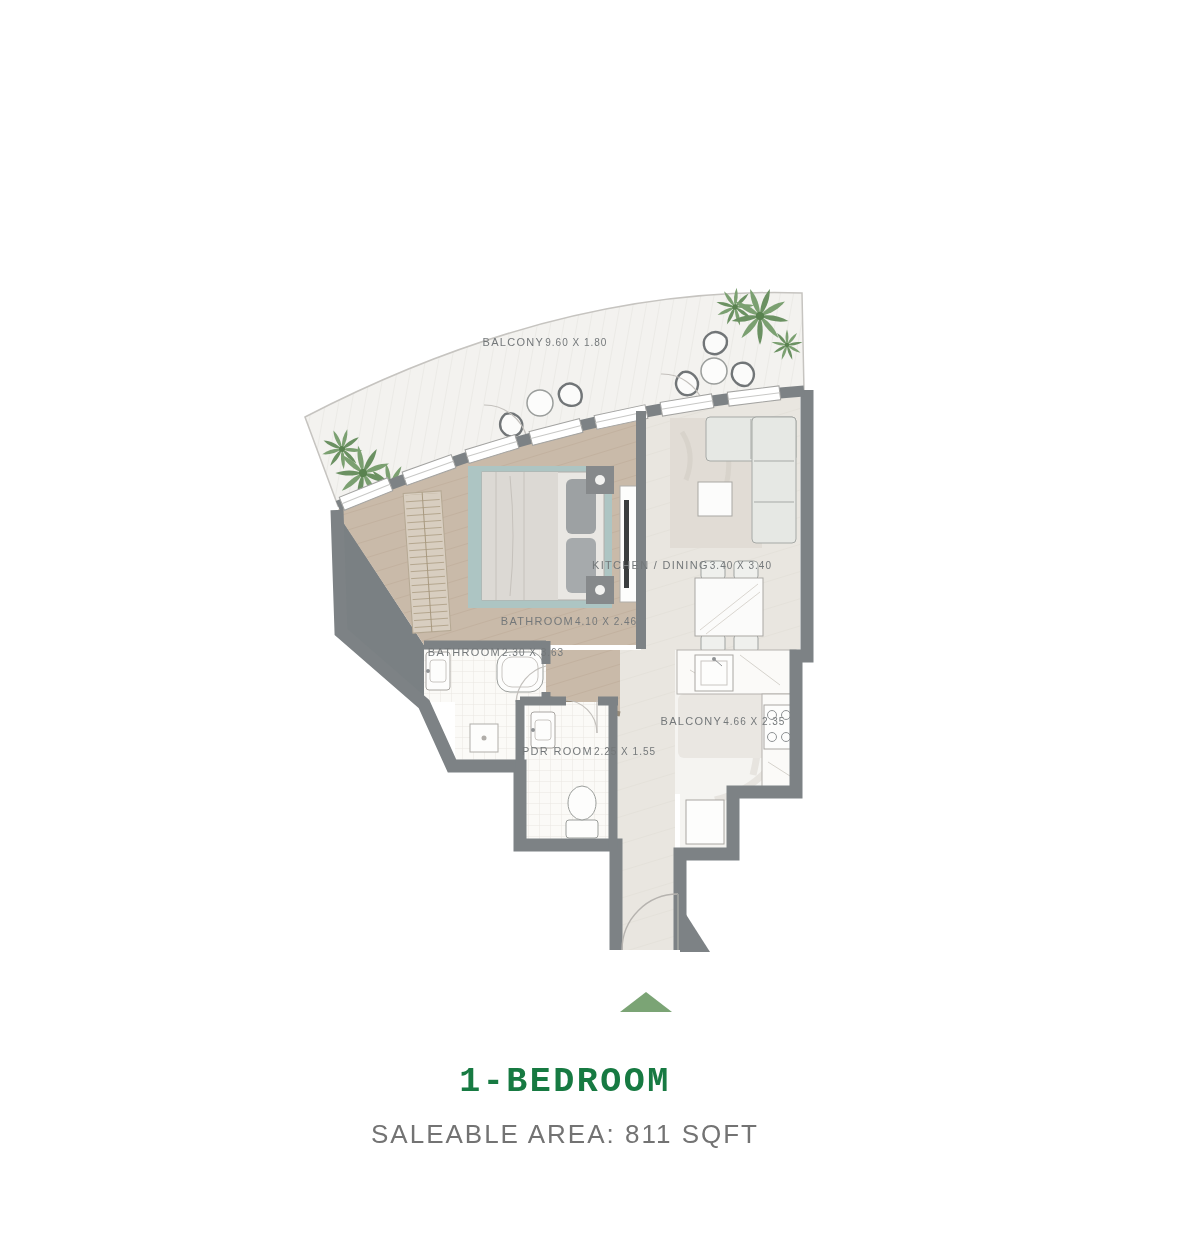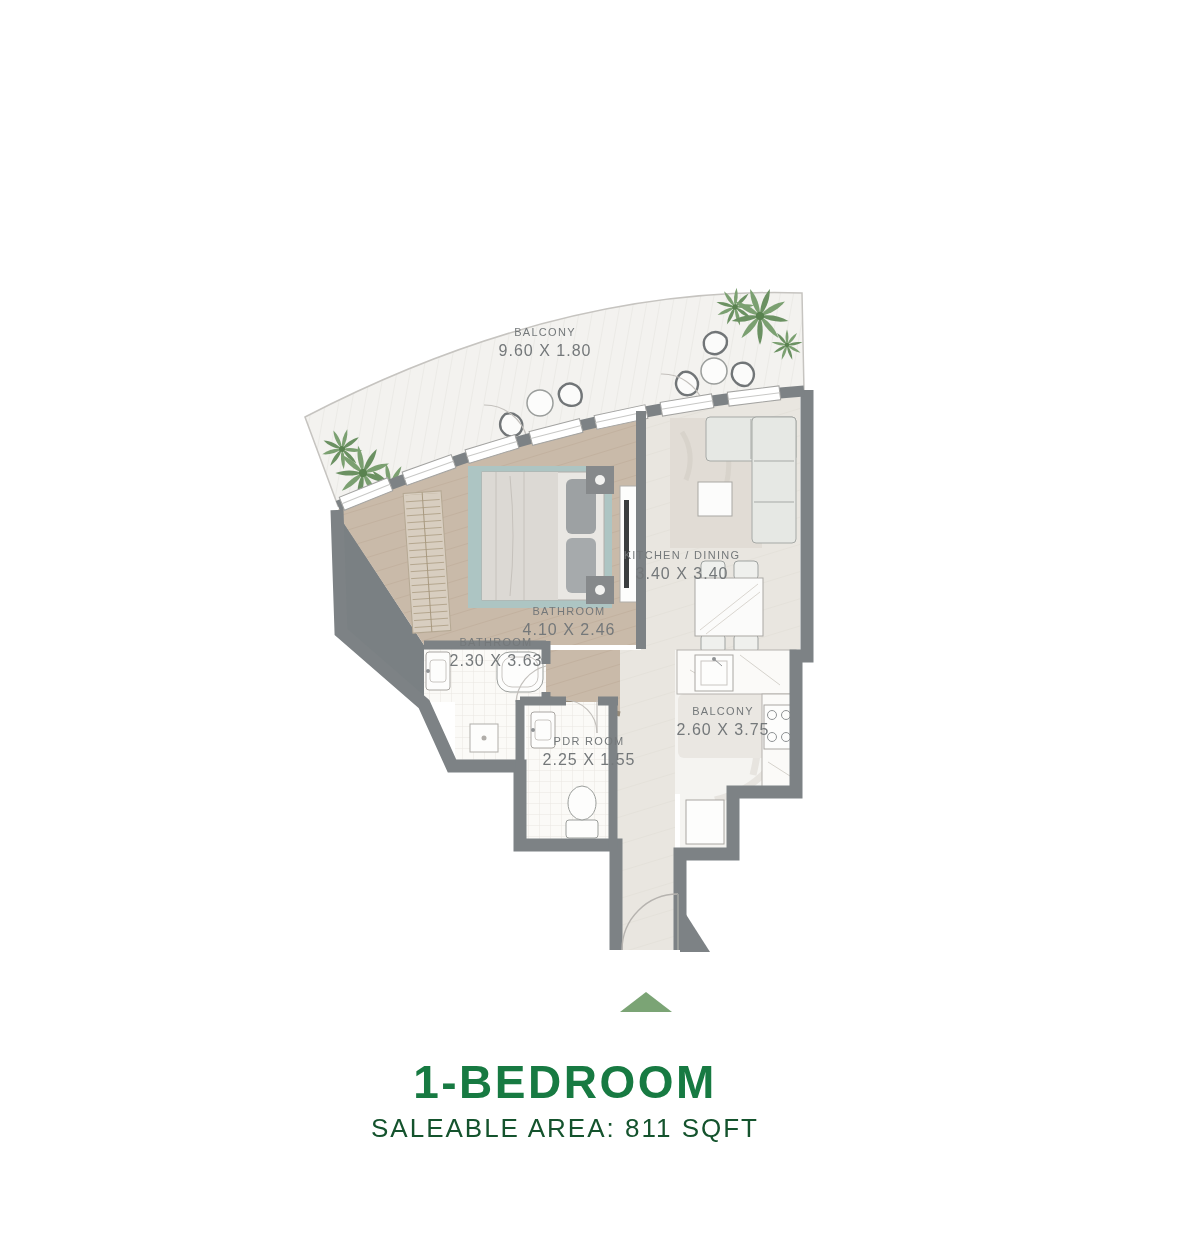--- a/index.html
+++ b/index.html
@@ -3,39 +3,41 @@
 <meta charset="utf-8">
 <style>
   html,body{margin:0;padding:0;background:#ffffff;}
   .canvas{
     position:relative;width:1200px;height:1253px;background:#ffffff;
     overflow:hidden;font-family:"Liberation Sans",sans-serif;
   }
   .plan-svg{position:absolute;left:0;top:0;}
   .room-label{
     position:absolute;transform:translate(-50%,-50%);
-    display:flex;flex-direction:column;align-items:center;gap:1px;
+    display:flex;flex-direction:row;align-items:center;gap:1px;
     color:#74787a;font-size:11px;letter-spacing:1.3px;line-height:1.25;
     text-align:center;white-space:nowrap;user-select:none;
   }
-  .room-label .dims{font-size:16px;letter-spacing:1px;}
+  .room-label .dims{font-size:10px;letter-spacing:1px;}
   .entrance-marker{
     position:absolute;width:0;height:0;transform:translateX(-50%);
     border-left:26px solid transparent;border-right:26px solid transparent;
     border-bottom:20px solid #7ba475;
   }
   .unit-title{
     position:absolute;transform:translate(-50%,-50%);
-    color:#177a42;font-size:46px;font-weight:700;letter-spacing:2.5px;
+    color:#177a42;font-size:35px;font-weight:700;letter-spacing:2.5px;
     white-space:nowrap;
+    font-family:Liberation Mono, monospace;
   }
   .unit-subtitle{
     position:absolute;transform:translate(-50%,-50%);
-    color:#14532d;font-size:26px;font-weight:400;letter-spacing:2px;
+    color:#737373;font-size:26px;font-weight:400;letter-spacing:2px;
     white-space:nowrap;
+    margin-top:6px;
   }
 </style>
 </head>
 <body>
 
 <div class="canvas">
 
   <svg class="plan-svg" width="1200" height="1253" viewBox="0 0 1200 1253">
     <defs>
       <pattern id="p-balcony" width="13" height="13" patternUnits="userSpaceOnUse" patternTransform="rotate(10)">
@@ -274,20 +276,20 @@
   <div class="room-label" style="left:496px;top:653px">
     <span>BATHROOM</span>
     <span class="dims">2.30 X 3.63</span>
   </div>
   <div class="room-label" style="left:589px;top:752px">
     <span>PDR ROOM</span>
     <span class="dims">2.25 X 1.55</span>
   </div>
   <div class="room-label" style="left:723px;top:722px">
     <span>BALCONY</span>
-    <span class="dims">2.60 X 3.75</span>
+    <span class="dims">4.66 X 2.35</span>
   </div>
 
   <div class="entrance-marker" style="left:646px;top:992px"></div>
   <div class="unit-title" style="left:565px;top:1082px">1-BEDROOM</div>
   <div class="unit-subtitle" style="left:565px;top:1128px">SALEABLE AREA: 811 SQFT</div>
 
 </div>
 
 </body></html>

